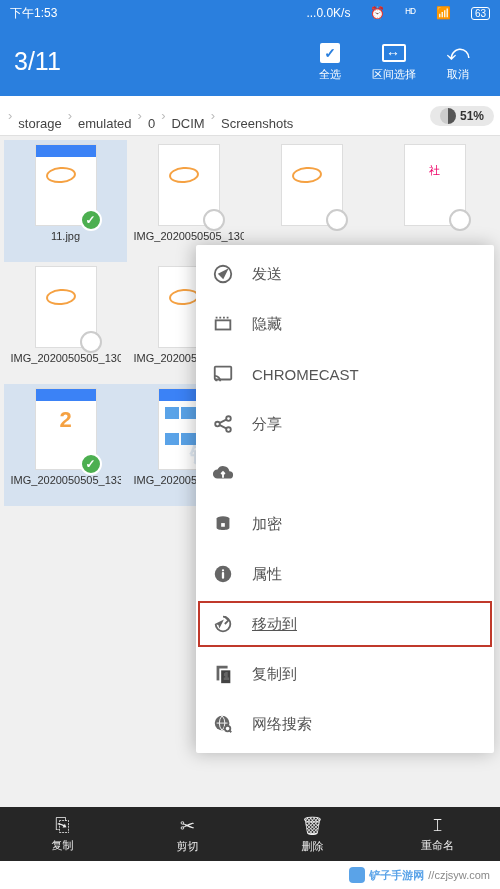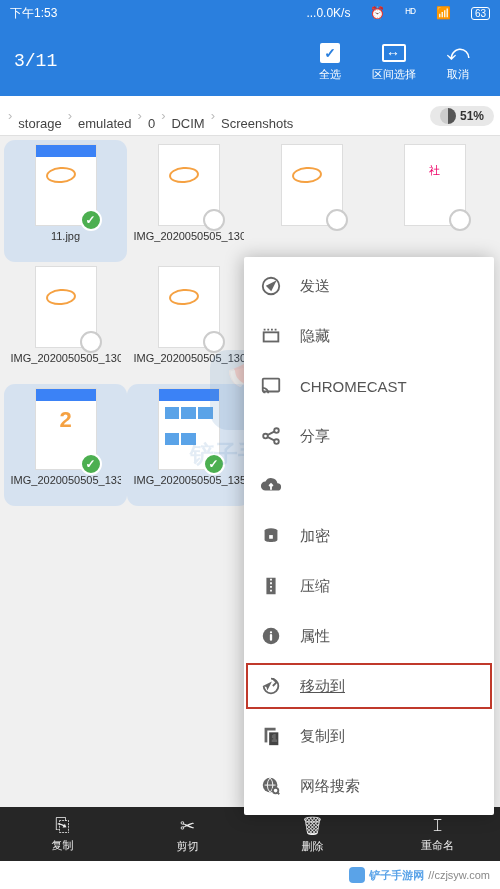--- a/index.html
+++ b/index.html
@@ -2,49 +2,49 @@
 <html><head>
 <meta charset="utf-8">
 <style>
   * { margin: 0; padding: 0; box-sizing: border-box; font-family: -apple-system, "Helvetica Neue", Arial, sans-serif; }
   body { width: 500px; height: 889px; background: #f0f0f0; position: relative; overflow: hidden; }
 
   .status-bar { height: 26px; background: #2a7fde; color: #fff; display: flex; align-items: center; justify-content: space-between; padding: 0 10px; font-size: 12px; }
   .status-right { display: flex; align-items: center; gap: 20px; }
 
   .header { background: #2a7fde; color: #fff; height: 70px; display: flex; align-items: center; padding: 0 14px; }
-  .counter { font-size: 18px; flex: 1; font-family: Liberation Mono, monospace; }
+  .counter { font-size: 25px; flex: 1; }
   .header-actions { display: flex; gap: 8px; }
   .header-action { display: flex; flex-direction: column; align-items: center; font-size: 11px; width: 56px; }
   .header-action .ico { width: 24px; height: 24px; margin-bottom: 2px; display: flex; align-items: center; justify-content: center; }
   .check-box { width: 20px; height: 20px; background: #fff; border-radius: 2px; display: flex; align-items: center; justify-content: center; }
   .check-box::after { content: "✓"; color: #2a7fde; font-size: 14px; font-weight: bold; }
   .range-ico { width: 24px; height: 18px; border: 2px solid #fff; border-radius: 2px; position: relative; }
   .range-ico::after { content: "↔"; position: absolute; top: -3px; left: 2px; font-size: 14px; }
   .undo-ico { font-size: 22px; }
 
   .breadcrumb { background: #fff; height: 40px; display: flex; align-items: center; padding: 0 6px; font-size: 13px; color: #444; border-bottom: 1px solid #e0e0e0; }
   .crumb { padding: 0 4px; margin-top: 16px; }
   .chev { color: #bbb; padding: 0 2px; }
   .storage-pill { margin-left: auto; background: #e8e8e8; border-radius: 14px; padding: 2px 10px; display: flex; align-items: center; gap: 4px; font-size: 12px; font-weight: bold; color: #333; }
   .pie { width: 16px; height: 16px; border-radius: 50%; background: conic-gradient(#555 0% 51%, #ccc 51% 100%); }
 
   .grid { display: grid; grid-template-columns: repeat(4, 1fr); padding: 4px; }
   .file-item { display: flex; flex-direction: column; align-items: center; padding: 4px 2px; font-size: 11px; color: #333; text-align: center; }
-  .file-item.selected { background: #d6e2f0; border-radius: 11px; }
+  .file-item.selected { background: #d6e2f0; }
   .thumb { width: 62px; height: 82px; background: #fff; border: 1px solid #ddd; position: relative; margin-bottom: 4px; }
   .thumb-inner { position: absolute; top: 0; left: 0; right: 0; height: 12px; background: #3b82f6; }
   .thumb-content { position: absolute; top: 18px; left: 6px; right: 6px; height: 50px; }
   .check-mark { position: absolute; bottom: -6px; right: -6px; width: 22px; height: 22px; border-radius: 50%; background: #4CAF50; border: 2px solid #fff; display: flex; align-items: center; justify-content: center; }
   .check-mark::after { content: "✓"; color: #fff; font-size: 12px; font-weight: bold; }
   .uncheck { position: absolute; bottom: -6px; right: -6px; width: 22px; height: 22px; border-radius: 50%; background: #fff; border: 2px solid #ccc; }
   .fname { line-height: 1.2; max-width: 110px; height: 28px; overflow: hidden; }
   .scribble { border: 2px solid #f5a142; border-radius: 50%; width: 30px; height: 16px; transform: rotate(-5deg); margin: 4px; }
 
-  .context-menu { position: absolute; top: 257px; right: 6px; width: 250px; background: #fff; box-shadow: -2px 0 18px rgba(0,0,0,.25); border-radius: 2px; z-index: 10; padding: 4px 0; }
+  .context-menu { position: absolute; top: 245px; right: 6px; width: 298px; background: #fff; box-shadow: -2px 0 18px rgba(0,0,0,.25); border-radius: 2px; z-index: 10; padding: 4px 0; }
   .menu-item { height: 50px; display: flex; align-items: center; padding: 0 16px; font-size: 15px; color: #555; gap: 18px; }
   .menu-item .mi { width: 22px; height: 22px; display: flex; align-items: center; justify-content: center; color: #666; }
   .menu-item.highlight { outline: 2px solid #c0392b; outline-offset: -4px; text-decoration: underline; }
 
   .bottom-bar { position: absolute; bottom: 28px; left: 0; right: 0; height: 54px; background: #262626; display: flex; }
   .bottom-action { flex: 1; display: flex; flex-direction: column; align-items: center; justify-content: center; color: #eee; font-size: 11px; gap: 2px; }
   .bottom-action .bi { font-size: 18px; }
 
   .watermark-foot { position: absolute; bottom: 0; left: 0; right: 0; height: 28px; background: #fff; display: flex; align-items: center; justify-content: flex-end; padding: 0 10px; font-size: 11px; color: #888; gap: 4px; }
   .wm-logo { width: 16px; height: 16px; background: #5aa3e8; border-radius: 4px; position: relative; }
@@ -251,29 +251,20 @@
           <ellipse cx="12" cy="6" rx="7" ry="2.5" fill="#666" stroke="none"></ellipse>
           <path d="M5 6v10c0 1.4 3 2.5 7 2.5s7-1.1 7-2.5V6" fill="#666" stroke="none"></path>
           <rect x="10" y="11" width="4" height="4" fill="#fff" stroke="none"></rect>
         </svg>
       </span>
     <span>加密</span>
   </div>
   <div class="menu-item">
     <span class="mi">
         <svg viewBox="0 0 24 24">
-          <rect x="7" y="3" width="10" height="18" fill="#666" stroke="none"></rect>
-          <path d="M12 4v16" stroke="#fff" stroke-dasharray="2 2"></path>
-        </svg>
-      </span>
-    <span>压缩</span>
-  </div>
-  <div class="menu-item">
-    <span class="mi">
-        <svg viewBox="0 0 24 24">
           <circle cx="12" cy="12" r="9" fill="#666" stroke="none"></circle>
           <path d="M12 8v0M12 11v5" stroke="#fff" stroke-width="2.5" stroke-linecap="round"></path>
         </svg>
       </span>
     <span>属性</span>
   </div>
   <div class="menu-item highlight">
     <span class="mi">
         <svg viewBox="0 0 24 24">
           <path d="M4 12a8 8 0 108-8" fill="none"></path>

